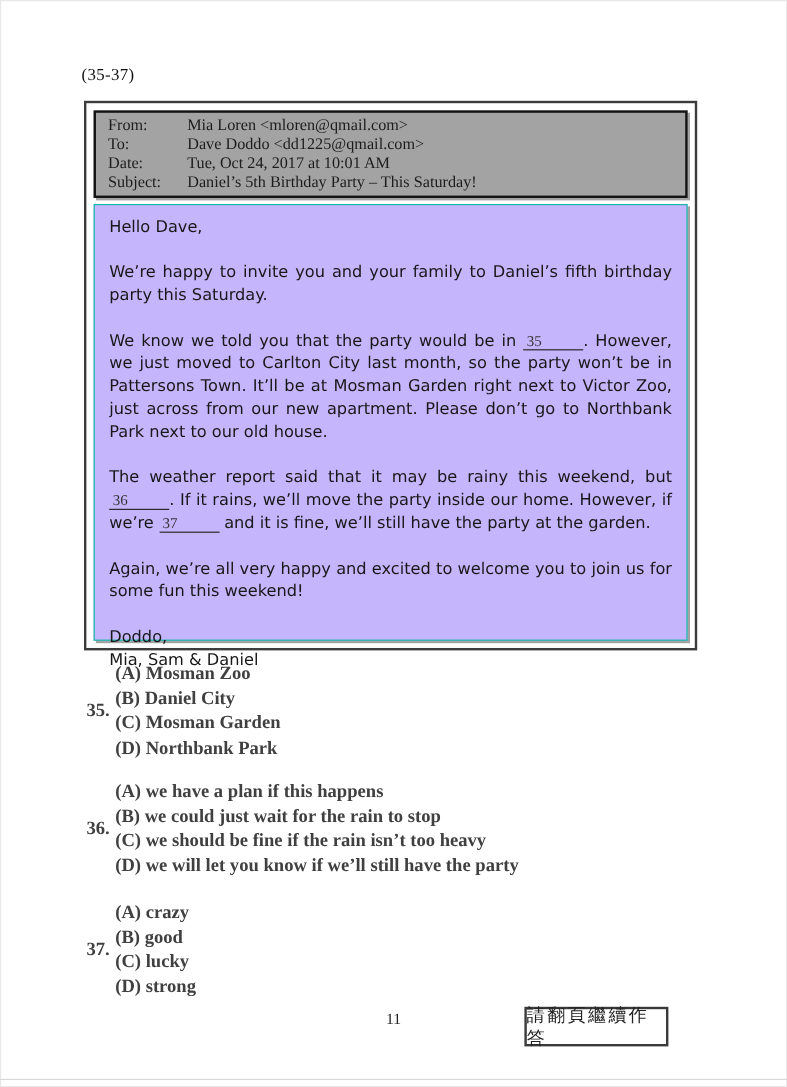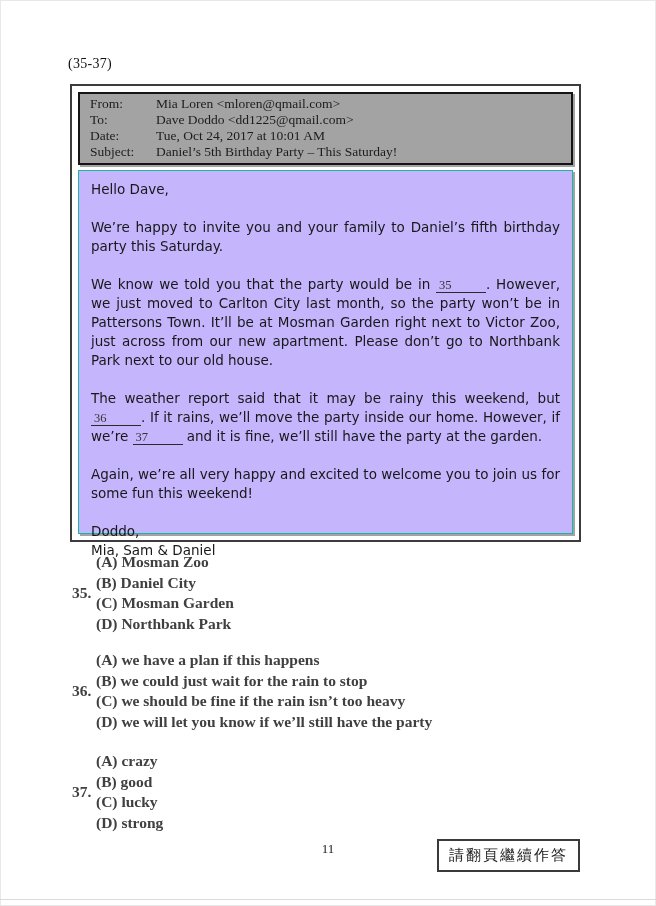--- a/index.html
+++ b/index.html
@@ -83,21 +83,21 @@
 
   
   .page-number {
     position:absolute; left:300px; top:841px; width:56px;
     text-align:center;
     font-family:Liberation Serif, serif;
     font-size:13px; color:#222;
   }
   .continue-box {
     position:absolute; left:437px; top:839px;
-    width:143px; height:33px;
+    width:120px; height:33px;
     border:2px solid #3a3a3a; box-sizing:border-box;
     display:flex; align-items:center; justify-content:center;
     font-size:15px; letter-spacing:2px; color:#222;
     background:#fff;
   }
   
   .scan-edge {
     position:absolute; left:0; right:0; bottom:6px;
     border-bottom:1px solid #d9d9d9;
   }

